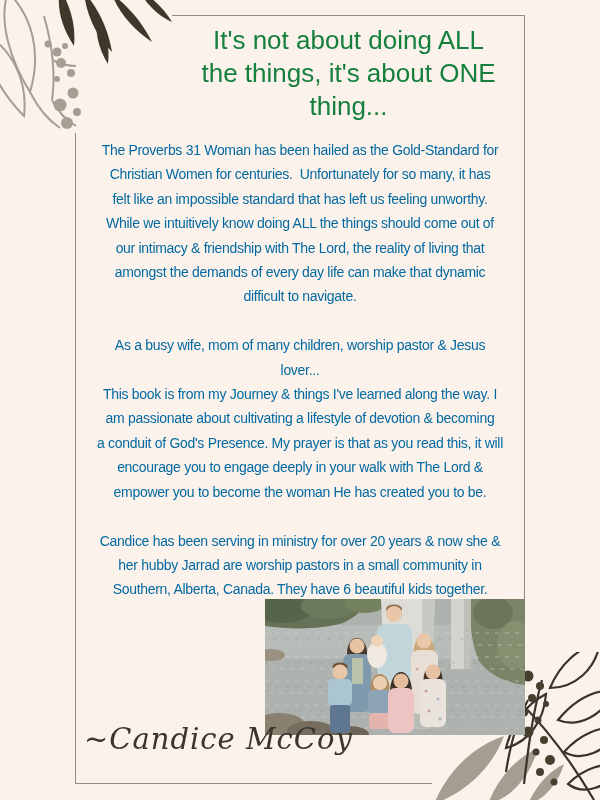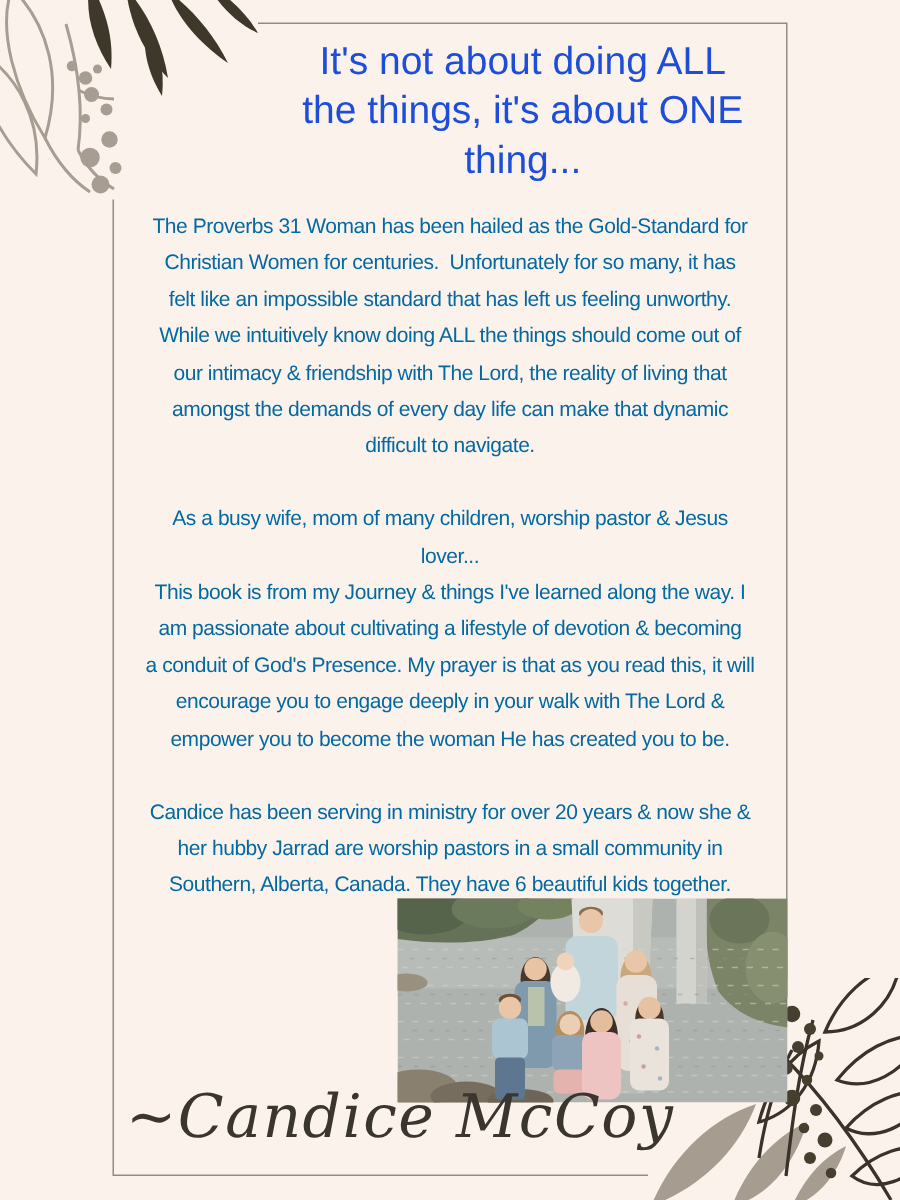--- a/index.html
+++ b/index.html
@@ -8,31 +8,31 @@
     background:#fcf2ec;
     font-family:"Liberation Sans", sans-serif;
   }
   .frame{
     position:absolute; left:75px; top:15px; width:448px; height:767px;
     border:1px solid #8f8c85; z-index:1;
   }
   .title{
     position:absolute; left:173px; top:24px; width:351px; z-index:4;
     text-align:center; white-space:pre;
-    font-size:26px; line-height:33px; color:#1d4ed8;
+    font-size:26px; line-height:33px; color:#15803d;
   }
   .body-text{
     position:absolute; left:70px; top:138px; width:460px; z-index:4;
     text-align:center; white-space:pre;
     font-size:14px; line-height:24.4px; letter-spacing:-0.3px; color:#0369a1;
   }
   .signature{
     position:absolute; left:84px; top:722px; z-index:5;
     font-family:"DejaVu Serif", serif; font-style:italic;
-    font-size:40px; color:#3a362f; letter-spacing:1px;
+    font-size:29px; color:#3a362f; letter-spacing:1px;
   }
   .photo{
     position:absolute; left:265px; top:599px; width:260px; height:136px;
     z-index:3; line-height:0;
   }
   .deco{position:absolute; background:#fcf2ec; z-index:2; line-height:0;}
   .deco-tl{left:0; top:0; width:172px; height:133px;}
   .deco-br{right:0; bottom:0; width:168px; height:148px;}
   svg{display:block;}
 </style>

